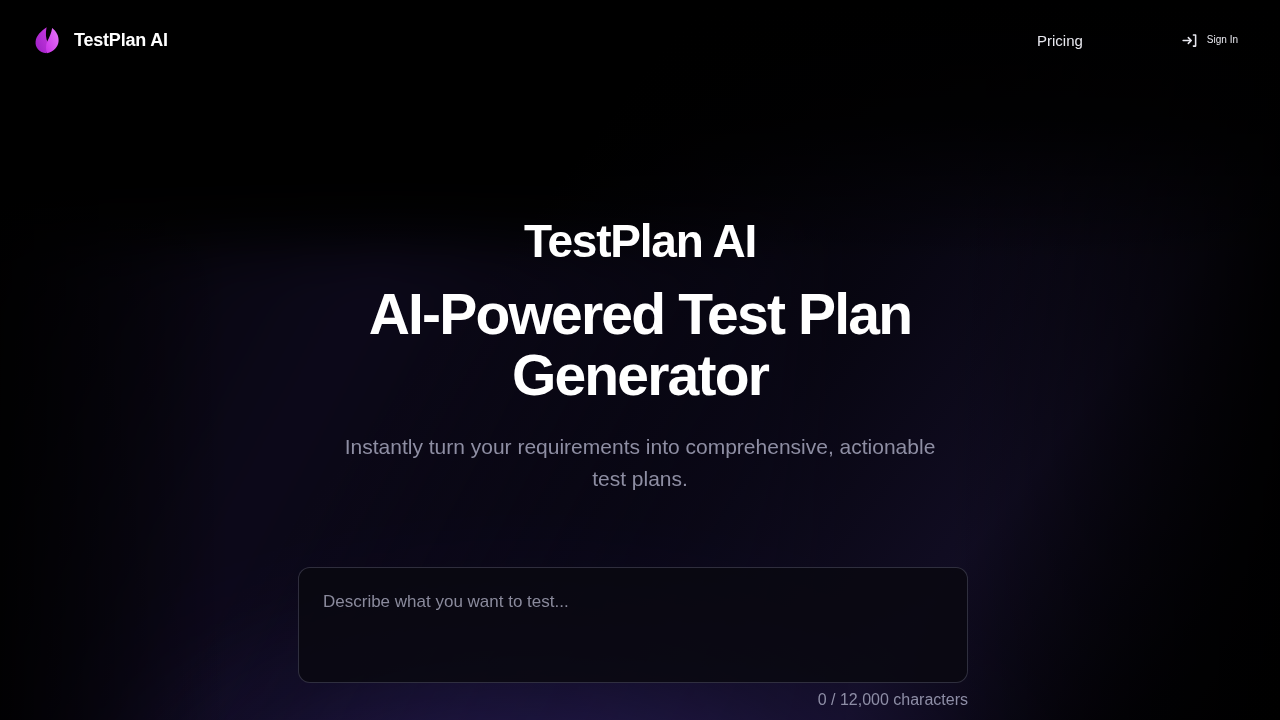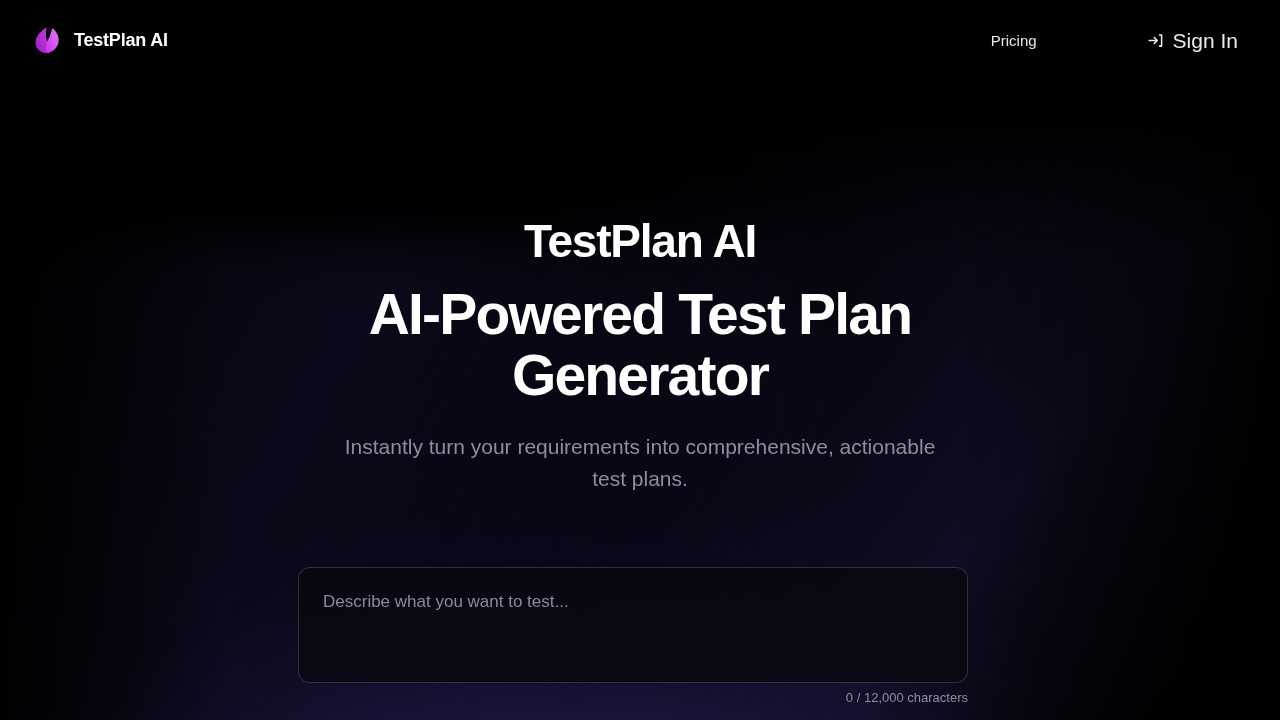--- a/index.html
+++ b/index.html
@@ -106,34 +106,34 @@
   .brand-name {
     font-size:18px;
     font-weight:bold;
     color:#ffffff;
     letter-spacing:-0.2px;
     line-height:1;
   }
   .nav {
     display:flex;
     align-items:center;
-    gap:12px;
+    gap:0;
   }
   .nav-link {
     font-size:15px;
     color:#e8e8ef;
     cursor:pointer;
     line-height:1;
     padding:8px 10px;
   }
   .nav-signin {
     display:flex;
     align-items:center;
     gap:9px;
-    font-size:21px;
+    font-size:10px;
     color:#e8e8ef;
     cursor:pointer;
     line-height:1;
     padding:8px 10px;
     margin-left:78px;
   }
   .signin-icon {
     width:17px;
     height:17px;
     display:block;
@@ -211,21 +211,21 @@
     line-height:1.45;
     padding:22px 24px;
   }
   .composer-input::placeholder {
     color:#8a8a9c;
     opacity:1;
   }
   .composer-meta {
     margin-top:7px;
     text-align:right;
-    font-size:13px;
+    font-size:16px;
     color:#8e8ea6;
     line-height:1.2;
     padding-right:0px;
   }
 </style>
 </head>
 <body>
 
 <div class="bg-layer">
   <div class="glow-main"></div>

